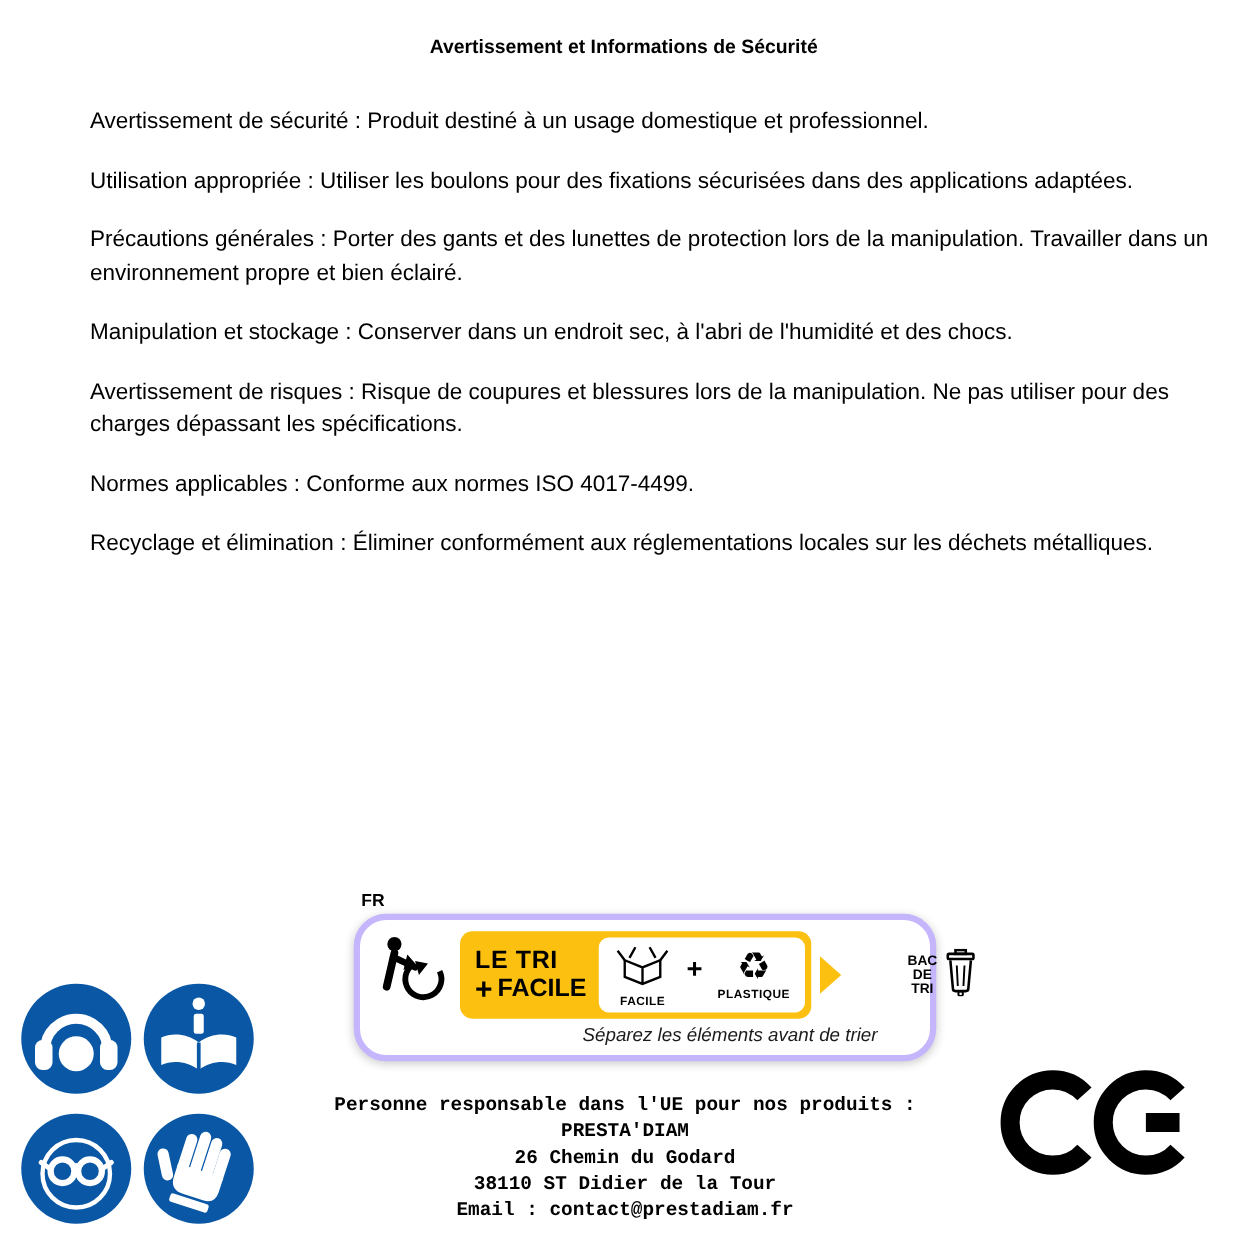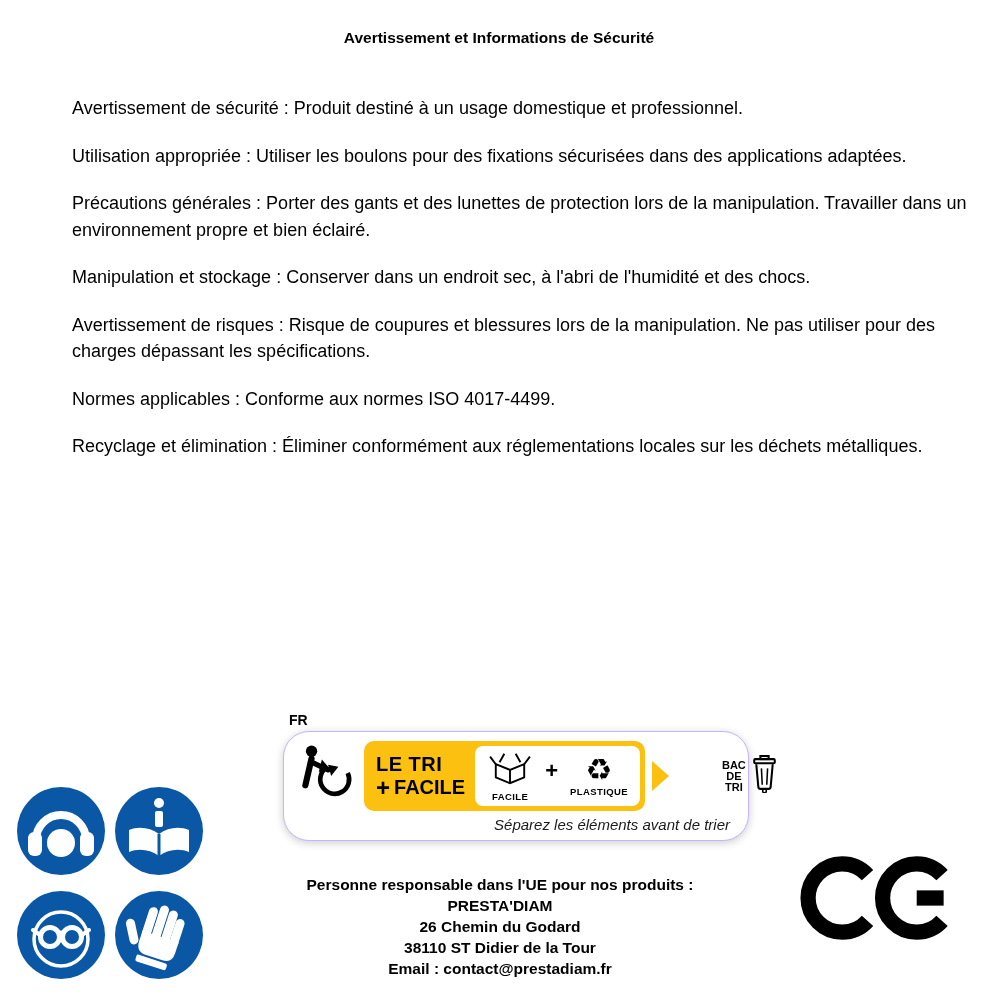--- a/index.html
+++ b/index.html
@@ -6,43 +6,43 @@
   html,body { background:#fff; }
   .page {
     position:relative; width:998px; height:1005px; background:#fff;
     font-family:"Liberation Sans", sans-serif; color:#000; overflow:hidden;
   }
   .title {
     position:absolute; top:29px; left:0; width:100%;
     text-align:center; font-size:15.5px; font-weight:bold;
   }
   .body-text {
-    position:absolute; left:72px; top:95px; width:900px;
+    position:absolute; left:72px; top:83px; width:900px;
     font-size:18px; line-height:26.5px;
   }
   .body-text p { margin:0 0 21px 0; }
 
   
   .icons-grid {
     position:absolute; left:16px; top:786px;
     display:grid; grid-template-columns:repeat(2, 92px); gap:14px 6px;
   }
   .m-icon svg { display:block; }
   .blue-bg { fill:var(--mandatory-blue,#0A58A5); }
   .wht { fill:#fff; }
   .wht-stroke { stroke:#fff; fill:none; }
   .blue-stroke { stroke:var(--mandatory-blue,#0A58A5); fill:none; }
 
   
   .triman-wrap { position:absolute; left:283px; top:712px; width:466px; }
   .fr-label { font-weight:bold; font-size:14px; margin-left:6px; }
   .tri-card {
-    margin-top:3px; background:#fff; border:1px solid #c4b5fd;
+    margin-top:3px; background:#fff; border:5px solid #c4b5fd;
     border-radius:26px; box-shadow:0 2px 8px rgba(0,0,0,.20);
-    padding:9px 0 7px 10px;
+    padding:9px 24px 7px 10px;
   }
   .card-top { display:flex; align-items:center; }
   .triman-logo { flex:0 0 auto; margin-right:6px; }
   .banner { display:flex; align-items:stretch; height:70px; flex:1; }
   .banner-yellow {
     display:flex; background:var(--tri-yellow,#FBC010);
     border-radius:10px; overflow:hidden; flex:1;
   }
   .tri-headline { padding:4px 10px 4px 12px; display:flex; flex-direction:column; justify-content:center; }
   .tri-headline .l1 { font-weight:bold; font-size:20px; letter-spacing:.5px; }
@@ -66,21 +66,21 @@
   .bac-caption span { display:block; }
   .tagline {
     margin-top:5px; text-align:right; padding-right:18px;
     font-weight:normal; font-style:italic; font-size:15px; color:#1b1b1b;
   }
   .blk-stroke { stroke:#000; fill:none; }
 
   
   .address {
     position:absolute; left:250px; top:874px; width:500px;
-    text-align:center; font-weight:bold; font-size:15.5px; line-height:21px;
+    text-align:center; font-weight:bold; font-size:15.5px; line-height:21px;font-family:Liberation Mono, monospace;
   }
 
   
   .ce-wrap { position:absolute; left:800px; top:853px; }
   .ce-stroke { stroke:#000; fill:none; }
 </style>
 </head>
 <body>
 
 <div class="page">

